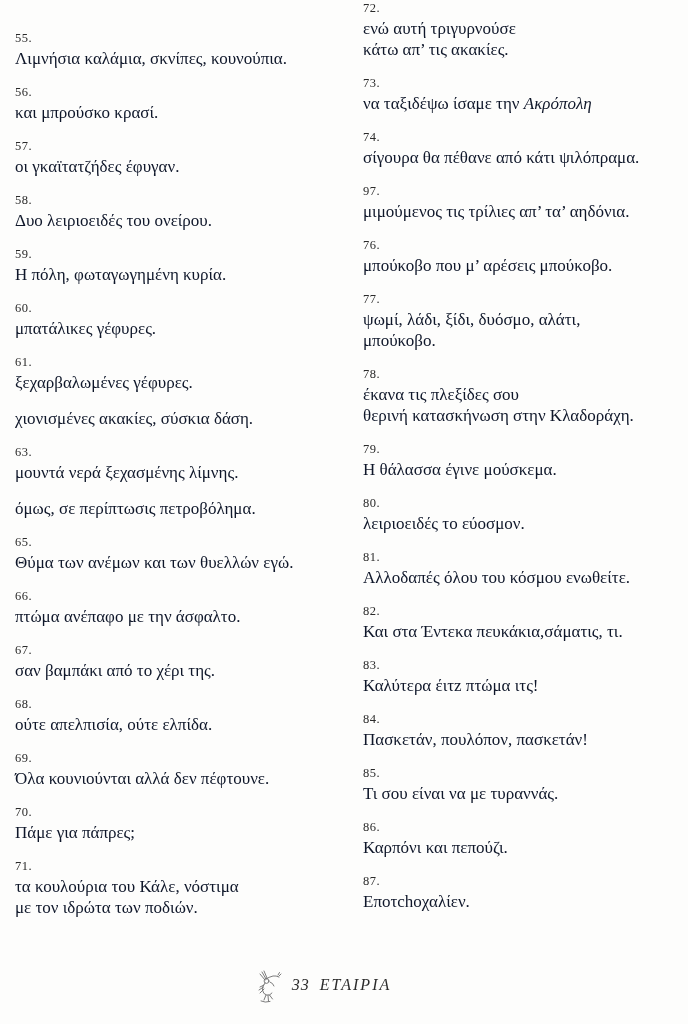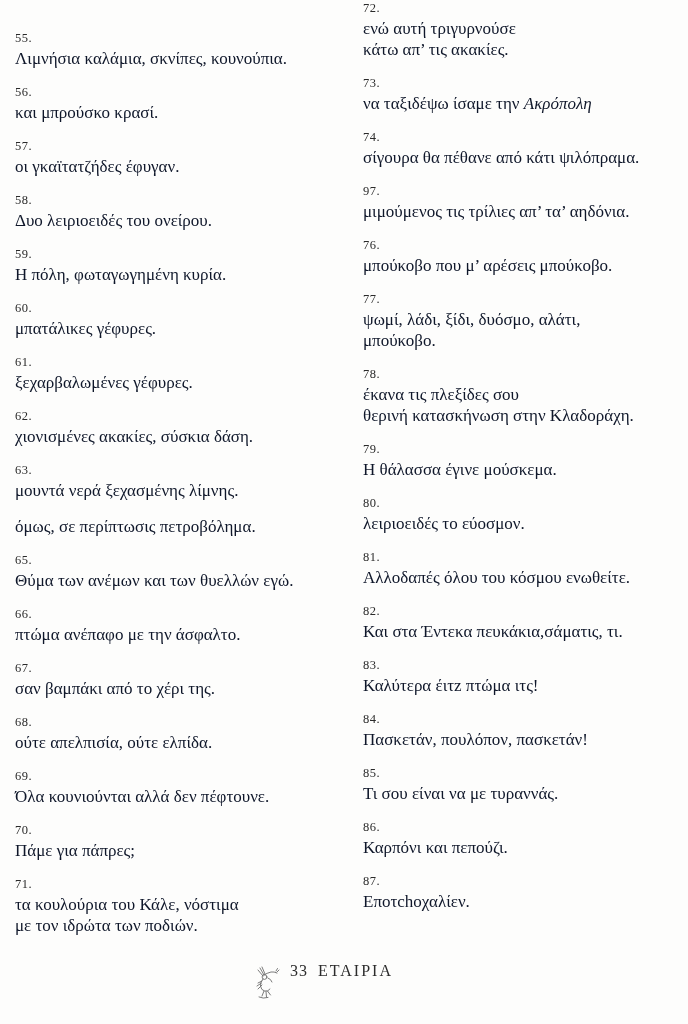--- a/index.html
+++ b/index.html
@@ -20,21 +20,21 @@
   .col-right{left:363px;width:336px;}
   .entry{margin:0 0 15px 0;}
   .num{
     font-size:12.5px;line-height:16px;margin-bottom:2px;
     color:#2a2a2a;letter-spacing:0.5px;
   }
   .line{font-size:17px;line-height:21px;color:#0f172a;}
   .line i{font-style:italic;}
   .footer{
     position:absolute;left:0;top:962px;width:644px;height:46px;
-    display:flex;align-items:flex-start;justify-content:center;
+    display:flex;align-items:center;justify-content:center;font-style:italic;
   }
   .footer .emblem{
     width:30px;height:38px;margin-right:9px;flex:0 0 auto;
     transform:translateY(2px);
   }
   .folio{
     font-size:16px;letter-spacing:2px;color:#2c2c2c;
     display:flex;align-items:baseline;gap:10px;
   }
   .folio .pnum{letter-spacing:1px;}
@@ -67,21 +67,20 @@
       </div>
       <div class="entry">
         <div class="num">60.</div>
         <div class="line">μπατάλικες γέφυρες.</div>
       </div>
       <div class="entry">
         <div class="num">61.</div>
         <div class="line">ξεχαρβαλωμένες γέφυρες.</div>
       </div>
       <div class="entry">
-        <div class="num">62.</div>
         <div class="line">χιονισμένες ακακίες, σύσκια δάση.</div>
       </div>
       <div class="entry">
         <div class="num">63.</div>
         <div class="line">μουντά νερά ξεχασμένης λίμνης.</div>
       </div>
       <div class="entry">
         <div class="line">όμως, σε περίπτωσις πετροβόλημα.</div>
       </div>
       <div class="entry">

